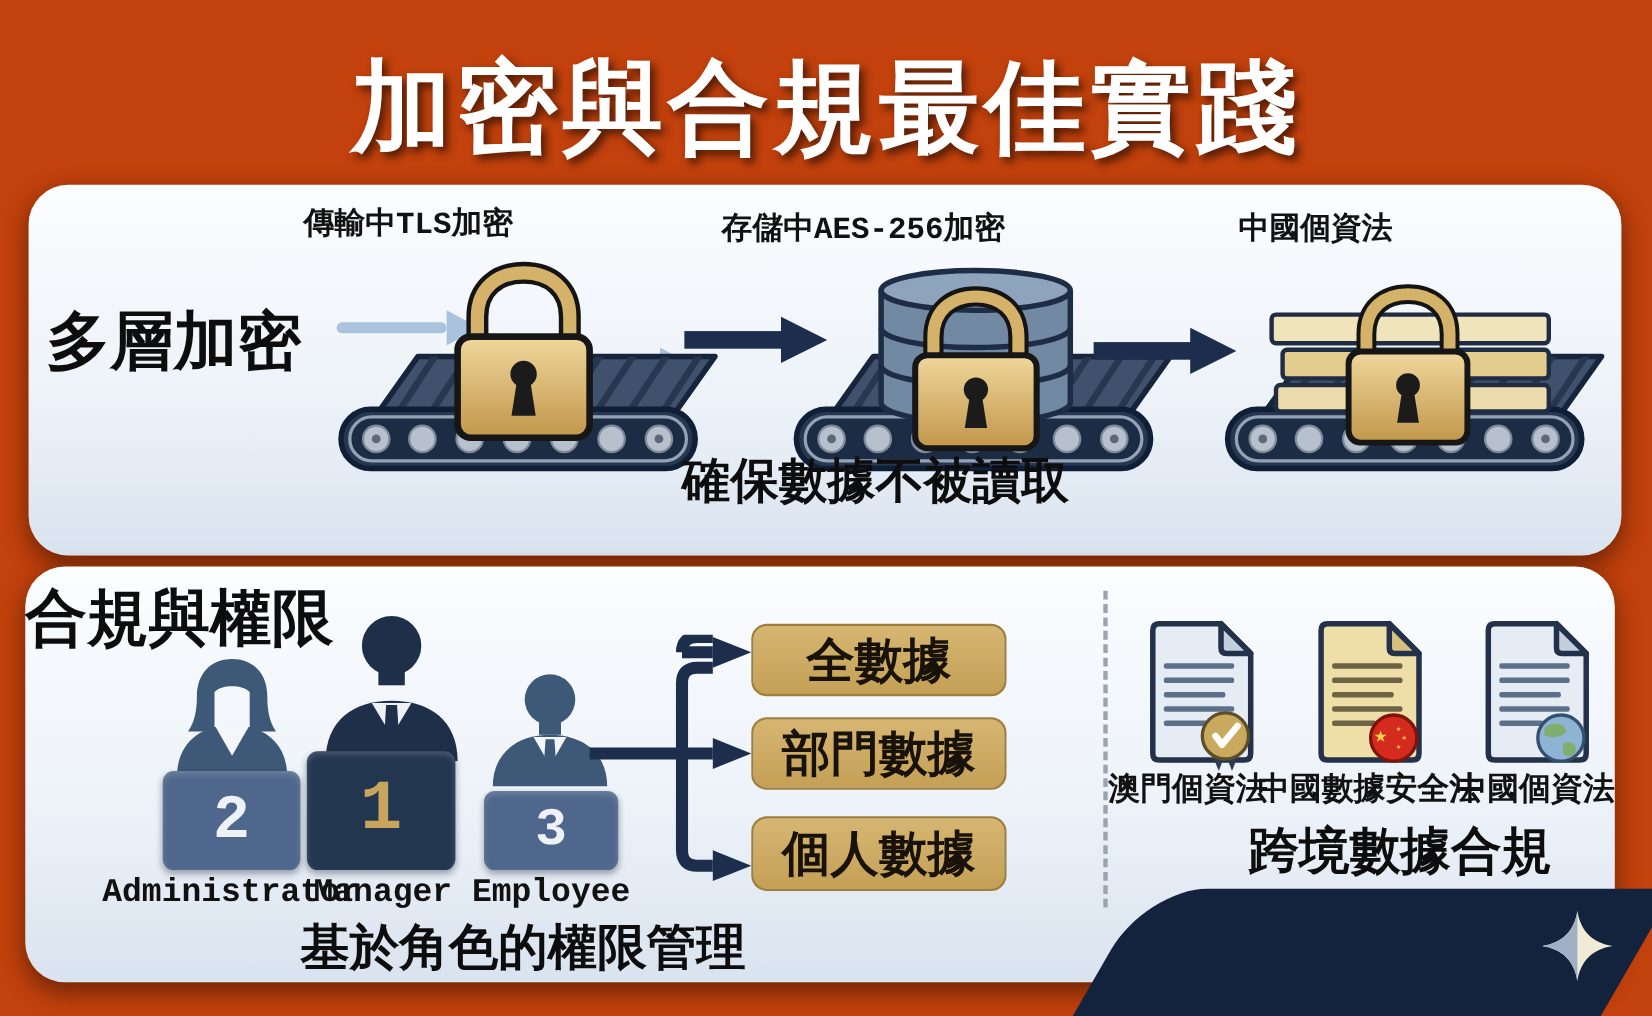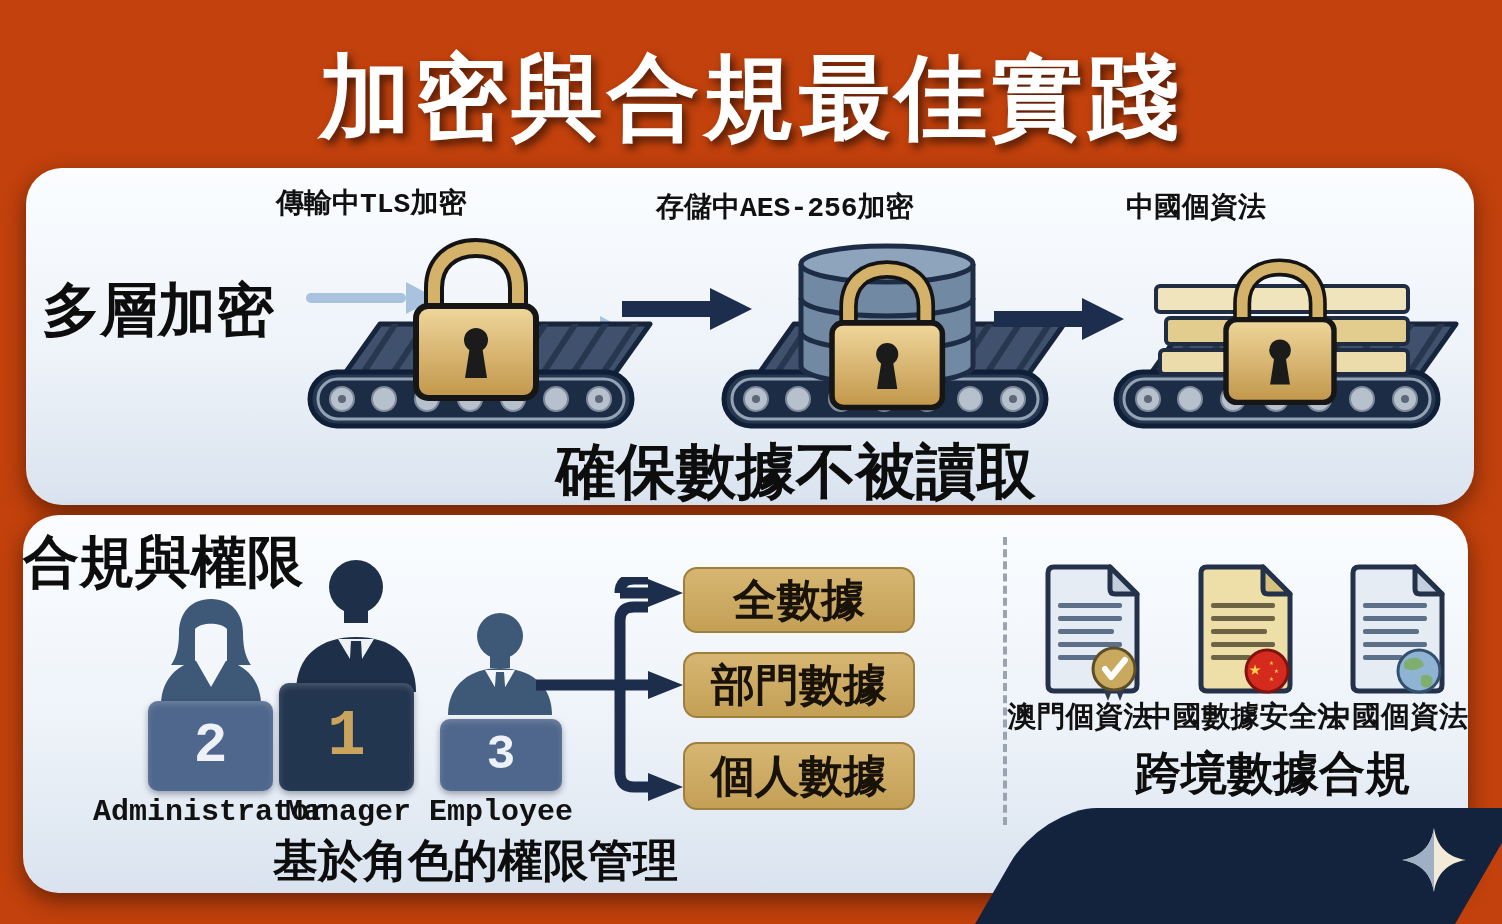--- a/index.html
+++ b/index.html
@@ -20,21 +20,21 @@
     box-shadow:0 8px 22px rgba(0,0,0,.45);
   }
   #panel-enc{left:26px;top:168px;width:1448px;height:337px;}
   #panel-comp{left:23px;top:515px;width:1445px;height:378px;}
   .h-label{font-weight:900;color:#0d0d0d;}
   #enc-label{left:16px;top:104px;font-size:58px;}
   .stage-label{font-size:28px;font-weight:900;color:#111;}
   #stage1-label{left:250px;top:16px;width:400px;}
   #stage2-label{left:630px;top:20px;width:450px;}
   #stage3-label{left:1100px;top:20px;width:300px;}
-  #enc-caption{left:470px;top:264px;width:600px;text-align:center;font-size:60px;font-weight:900;color:#0d0d0d;}
+  #enc-caption{left:470px;top:240px;width:600px;text-align:center;font-size:44px;font-weight:900;color:#0d0d0d;}
   #comp-label{left:0;top:10px;font-size:56px;}
   .podium{border-radius:10px;display:flex;align-items:center;justify-content:center;
           box-shadow:inset 0 3px 6px rgba(255,255,255,.18), 0 3px 6px rgba(10,20,40,.35);}
   #pod-admin{left:125px;top:186px;width:125px;height:90px;background:#4f678c;}
   #pod-manager{left:256px;top:168px;width:135px;height:108px;background:#233650;}
   #pod-employee{left:417px;top:204px;width:122px;height:72px;background:#4f678c;}
   .pod-num{font-weight:900;color:#eef1f6;font-size:56px;}
   #pod-manager .pod-num{color:#c9a45c;font-size:64px;}
   #pod-employee .pod-num{font-size:48px;}
   .role-label{font-size:30px;font-weight:800;color:#111;text-align:center;}

